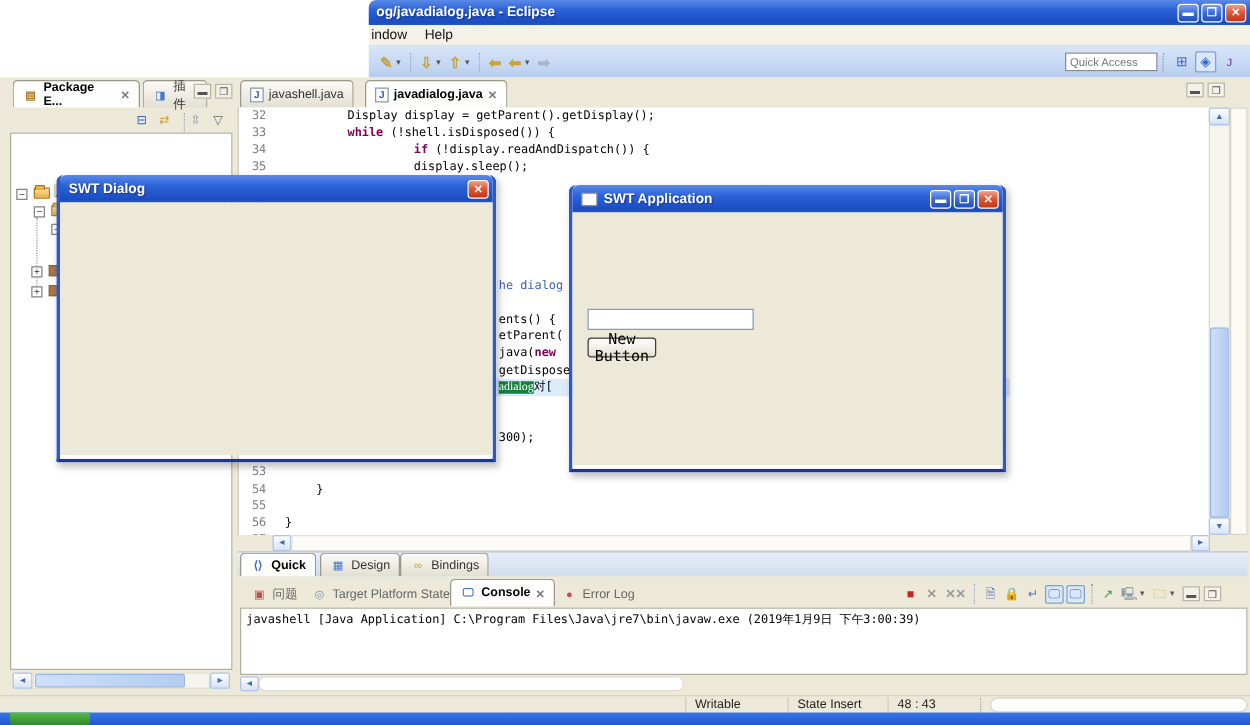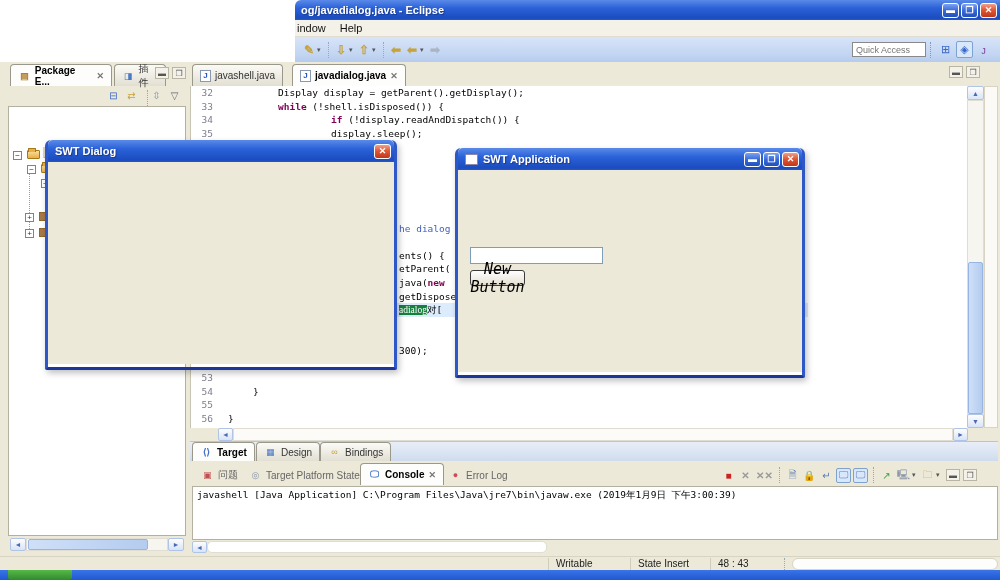--- a/index.html
+++ b/index.html
@@ -86,22 +86,22 @@
   .st-cell { position:absolute; top:1px; }
   .st-sep { position:absolute; top:1px; height:12px; border-left:1px solid #d0ccbc; }
 
   
   .swt-win { position:absolute; border-left:3px solid #2e58c8; border-right:3px solid #2e58c8;
     border-bottom:3px solid #1c3698; border-radius:6px 6px 2px 2px; box-shadow:2px 3px 6px rgba(0,0,0,.25); }
   .swt-tb { height:22px; border-radius:5px 5px 0 0; padding:0 3px 0 7px; }
   .swt-body { background:#ece9d8; position:relative; }
   .xp-input { position:absolute; background:#fff; border:1px solid #7f9db9; }
   .xp-button { position:absolute; border:1px solid #3c3c3c; border-radius:3px;
-    background:linear-gradient(180deg,#fefefe,#e9e5d8 85%,#d8d2c0); font-size:15px;
-    font-family:"DejaVu Sans Mono",monospace; color:#000; display:flex; align-items:center; justify-content:center;font-style:italic; }
+    background:linear-gradient(180deg,#fefefe,#e9e5d8 85%,#d8d2c0); font-size:12px;
+    font-family:"DejaVu Sans Mono",monospace; color:#000; display:flex; align-items:center; justify-content:center; }
 
   
   #taskbar { left:0; top:570px; width:1000px; height:10px; background:linear-gradient(180deg,#3a74e8,#2058d0); }
 </style>
 </head>
 <body>
 
 <div class="stage">
 
   <div class="abs xp-titlebar" id="eclipse-title">
@@ -238,21 +238,21 @@
   <span class="sb-btn" style="left:967px; top:414px; width:17px; height:14px;">▼</span>
   <div class="abs" style="left:984px; top:86px; width:14px; height:342px; background:#fbfaf6; border:1px solid #d8d4c4;"></div>
 
   <span class="sb-btn" style="left:218px; top:428px; width:15px; height:13px;">◄</span>
   <span class="sb-track" style="left:233px; top:428px; width:720px; height:13px; background:#fcfbf8;"></span>
   <span class="sb-btn" style="left:953px; top:428px; width:15px; height:13px;">►</span>
 
   <div class="abs" style="left:190px; top:441px; width:808px; height:20px; background:linear-gradient(180deg,#e8eef8,#cfdcee); border-top:1px solid #b8c4d8;">
     <div class="vtab active abs" style="left:2px; top:0; height:19px;">
       <span class="cico" style="color:#3868c8">⟨⟩</span>
-      <span>Target</span>
+      <span>Quick</span>
     </div>
     <div class="vtab abs" style="left:66px; top:0; height:19px;">
       <span class="cico" style="color:#4878c8">▦</span>
       <span>Design</span>
     </div>
     <div class="vtab abs" style="left:130px; top:0; height:19px;">
       <span class="cico" style="color:#c9a23a">∞</span>
       <span>Bindings</span>
     </div>
   </div>

